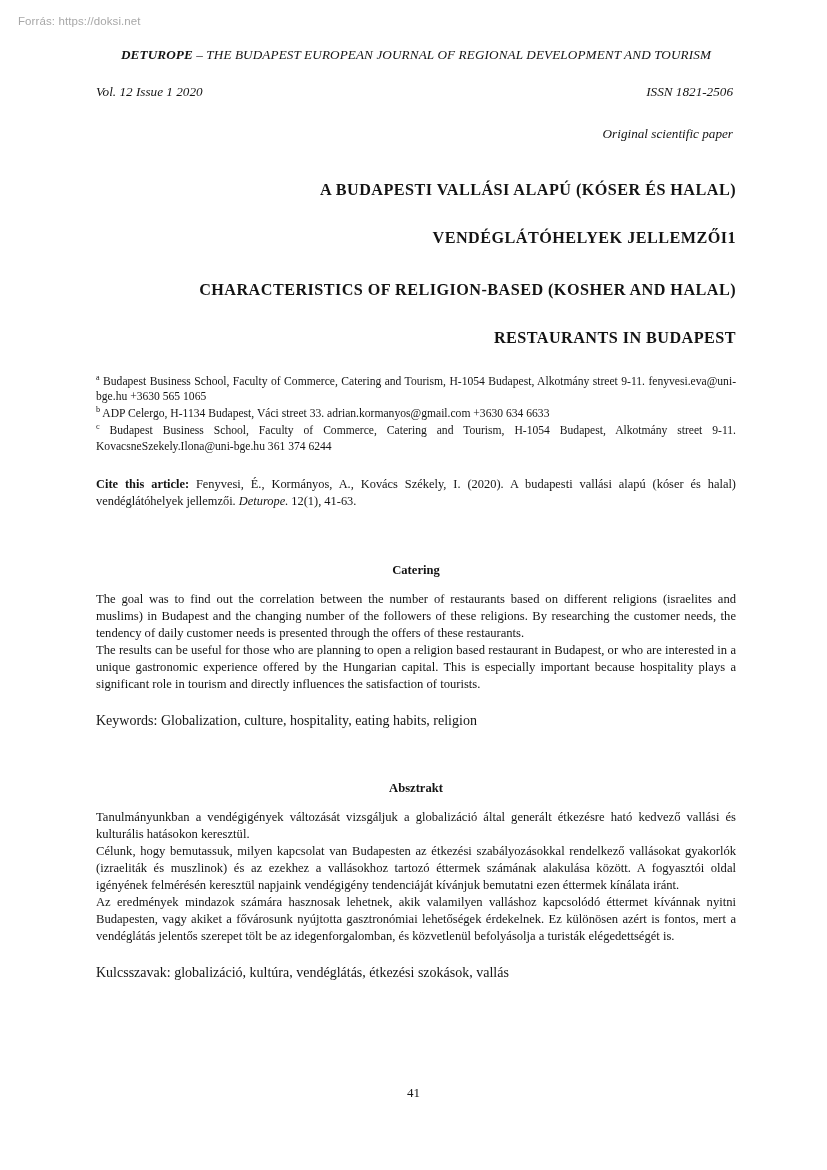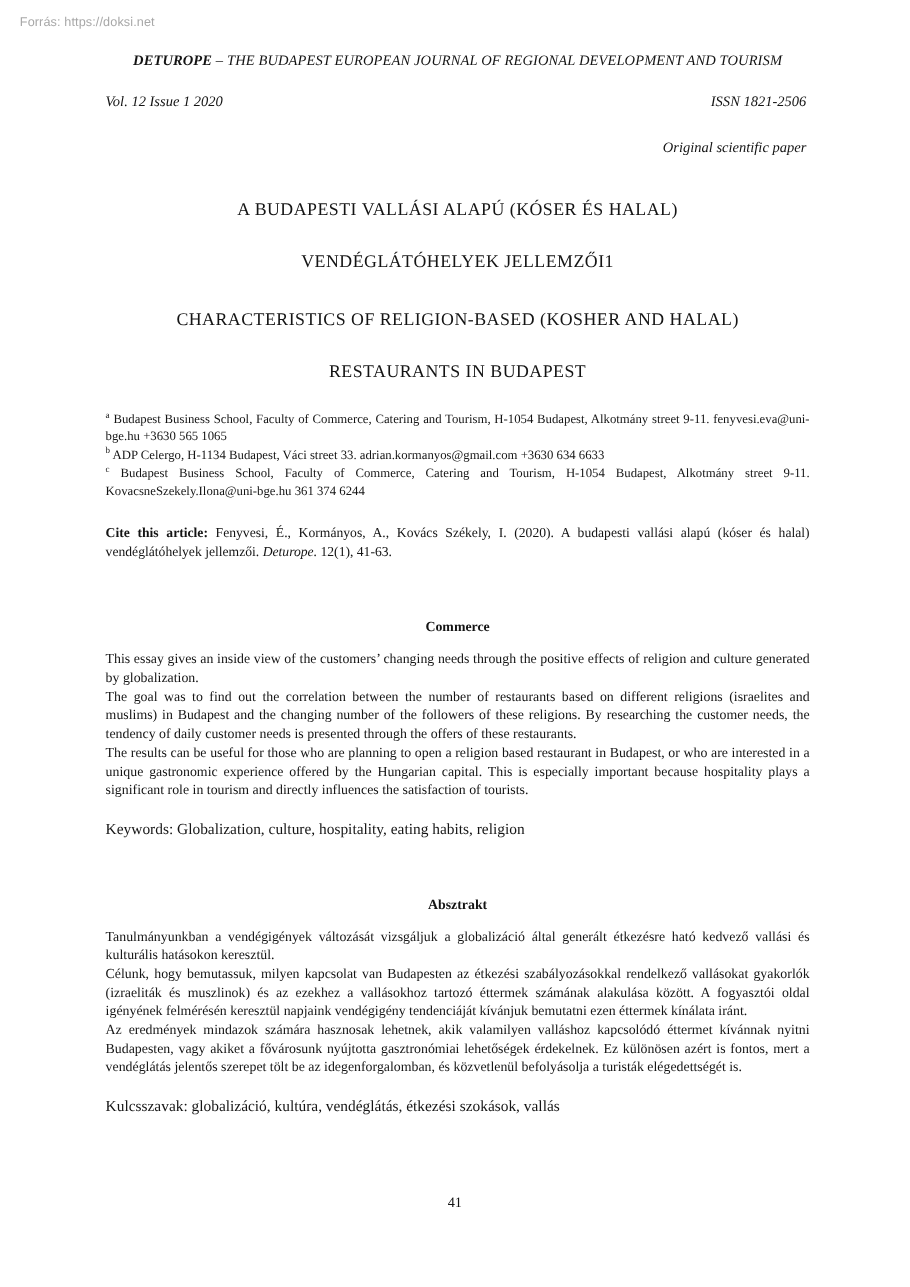--- a/index.html
+++ b/index.html
@@ -65,22 +65,22 @@
     text-align: right;
     font-style: italic;
     font-size: 13.2px;
     margin-top: 26px;
     padding-right: 3px;
   }
 
   
   .title-block { margin-top: 38px; }
   .title-line {
-    text-align: center;
-    font-weight: normal;
+    text-align: right;
+    font-weight: bold;
     font-size: 16.2px;
     letter-spacing: 0.45px;
     line-height: 1.25;
     margin-bottom: 24px;
     margin-top: 28px;
   }
   .title-line.second { margin-bottom: 32px; }
   .title-line.fourth { margin-bottom: 0; }
 
   
@@ -202,22 +202,21 @@
       </div>
       <div class="affil">
         <sup>c</sup><span> Budapest Business School, Faculty of Commerce, Catering and Tourism, H-1054 Budapest, Alkotmány street 9-11. KovacsneSzekely.Ilona@uni-bge.hu 361 374 6244</span>
       </div>
     </div>
 
     <div class="citation">
       <b>Cite this article:</b><span> Fenyvesi, É., Kormányos, A., Kovács Székely, I. (2020). A budapesti vallási alapú (kóser és halal) vendéglátóhelyek jellemzői. </span><i>Deturope.</i><span> 12(1), 41-63.</span>
     </div>
 
-    <div class="section-head">Commerce</div>
-    <p class="abs-para">This essay gives an inside view of the customers’ changing needs through the positive effects of religion and culture generated by globalization.</p>
+    <div class="section-head">Catering</div>
     <p class="abs-para">The goal was to find out the correlation between the number of restaurants based on different religions (israelites and muslims) in Budapest and the changing number of the followers of these religions. By researching the customer needs, the tendency of daily customer needs is presented through the offers of these restaurants.</p>
     <p class="abs-para">The results can be useful for those who are planning to open a religion based restaurant in Budapest, or who are interested in a unique gastronomic experience offered by the Hungarian capital. This is especially important because hospitality plays a significant role in tourism and directly influences the satisfaction of tourists.</p>
     <div class="keywords">Keywords: Globalization, culture, hospitality, eating habits, religion</div>
 
     <div class="section-head abstrakt-head">Absztrakt</div>
     <p class="abs-para">Tanulmányunkban a vendégigények változását vizsgáljuk a globalizáció által generált étkezésre ható kedvező vallási és kulturális hatásokon keresztül.</p>
     <p class="abs-para">Célunk, hogy bemutassuk, milyen kapcsolat van Budapesten az étkezési szabályozásokkal rendelkező vallásokat gyakorlók (izraeliták és muszlinok) és az ezekhez a vallásokhoz tartozó éttermek számának alakulása között. A fogyasztói oldal igényének felmérésén keresztül napjaink vendégigény tendenciáját kívánjuk bemutatni ezen éttermek kínálata iránt.</p>
     <p class="abs-para">Az eredmények mindazok számára hasznosak lehetnek, akik valamilyen valláshoz kapcsolódó éttermet kívánnak nyitni Budapesten, vagy akiket a fővárosunk nyújtotta gasztronómiai lehetőségek érdekelnek. Ez különösen azért is fontos, mert a vendéglátás jelentős szerepet tölt be az idegenforgalomban, és közvetlenül befolyásolja a turisták elégedettségét is.</p>
     <div class="keywords">Kulcsszavak: globalizáció, kultúra, vendéglátás, étkezési szokások, vallás</div>
 

